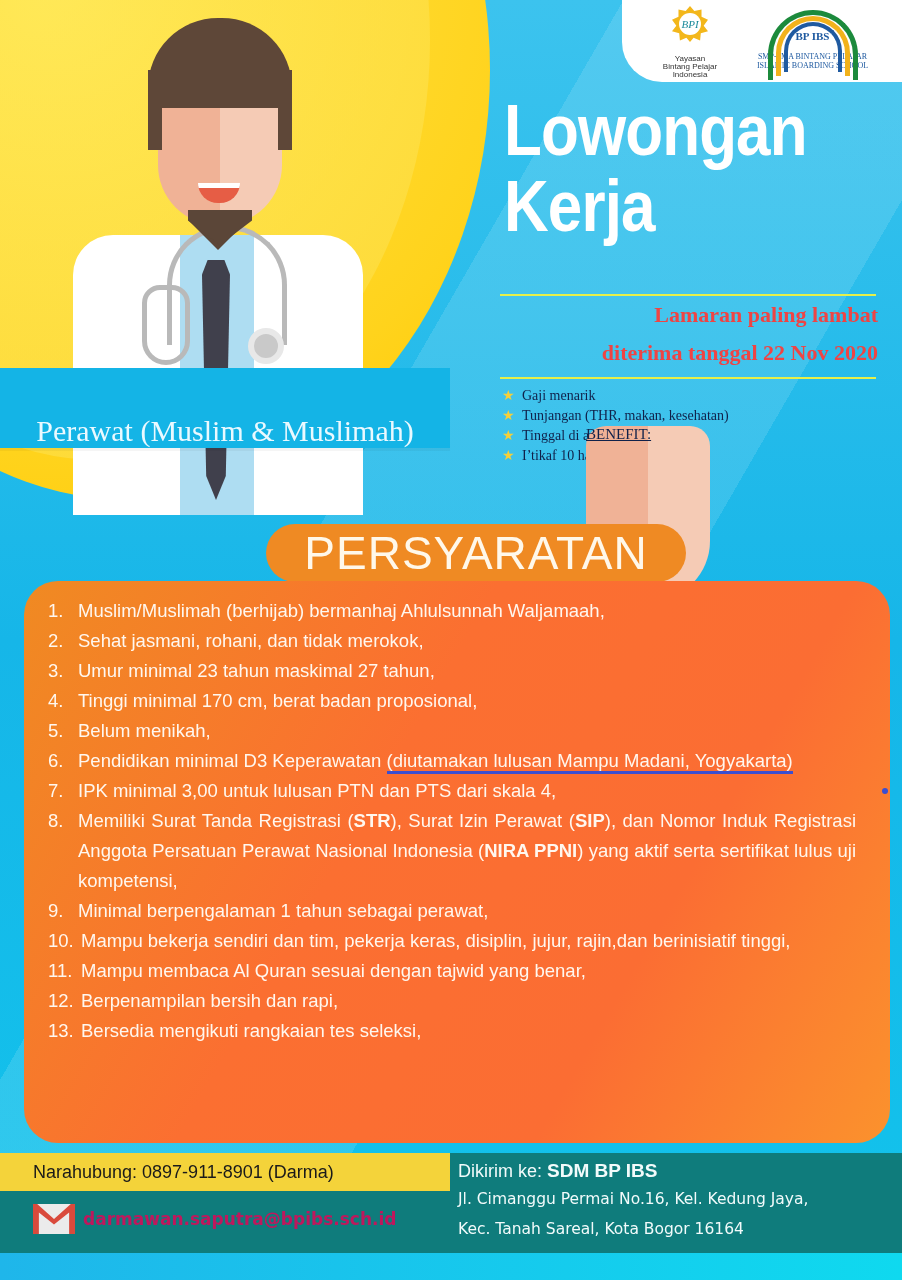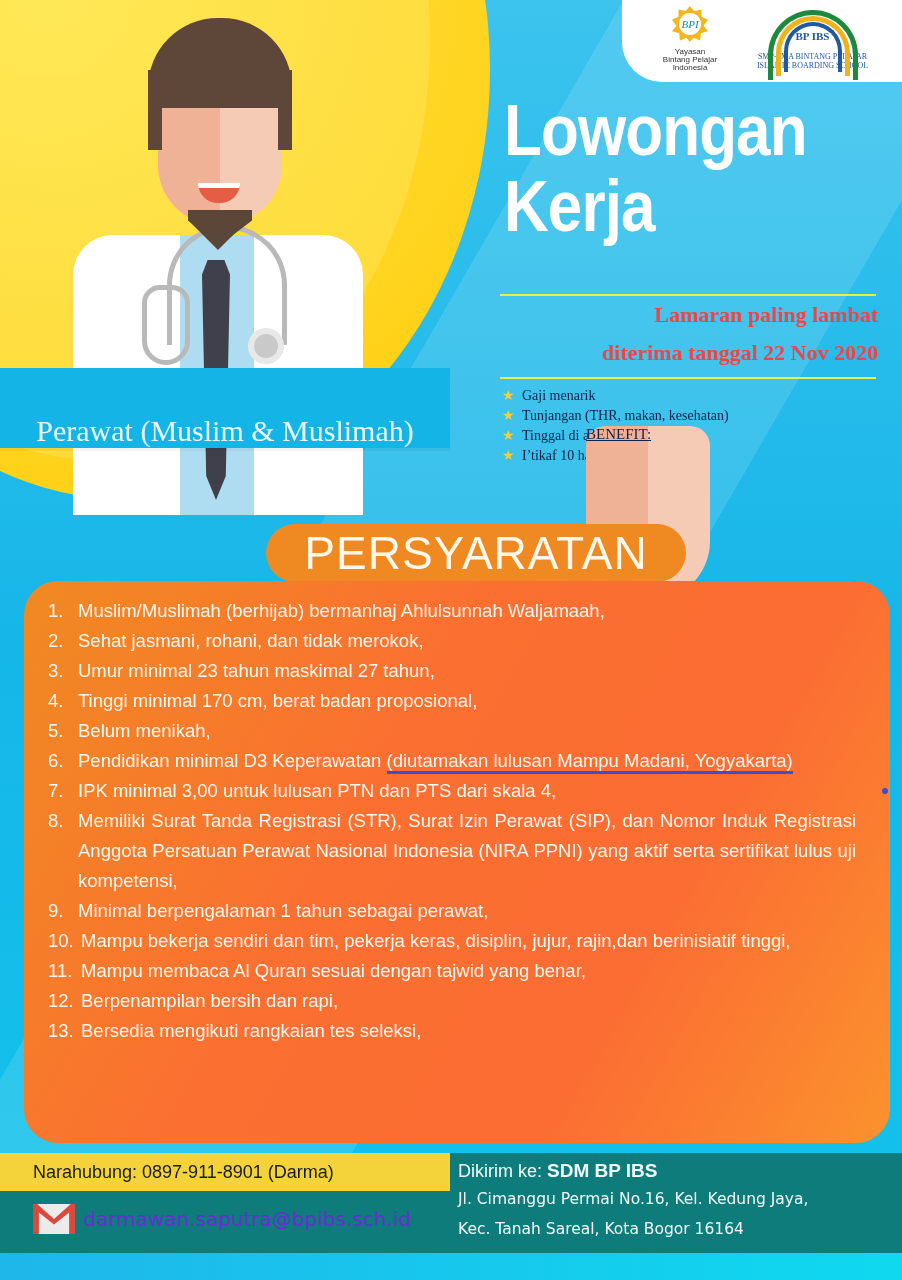--- a/index.html
+++ b/index.html
@@ -64,21 +64,21 @@
     position: absolute; left: 622px; top: -10px; width: 300px; height: 92px;
     background: #ffffff; border-radius: 0 0 0 40px;
   }
   .logo-bpi { position: absolute; left: 660px; top: 6px; width: 60px; text-align: center; }
   .bpi-star {
     width: 36px; height: 36px; margin: 0 auto; background: #f3b71b;
     clip-path: polygon(50% 0,62% 14%,82% 10%,82% 30%,100% 38%,88% 55%,100% 70%,80% 76%,78% 96%,60% 88%,50% 100%,40% 88%,22% 96%,20% 76%,0 70%,12% 55%,0 38%,18% 30%,18% 10%,38% 14%);
     display: flex; align-items: center; justify-content: center; font-style: italic;
   }
   .bpi-star span { font-family: "Liberation Serif", serif; font-size: 11px; color: #1b8a9a; background: #fff; border-radius: 50%; width: 22px; height: 22px; line-height: 22px; text-align: center; }
-  .bpi-text { font-size: 8px; line-height: 8px; color: #333; margin-top: 6px; }
+  .bpi-text { font-size: 8px; line-height: 8px; color: #333; margin-top: 13px; }
   .logo-ibs { position: absolute; left: 745px; top: 6px; width: 135px; text-align: center; }
   .ibs-arc {
     width: 90px; height: 40px; margin: 0 auto; position: relative;
   }
   .ibs-arc .a1 { position: absolute; left: 0; top: 4px; width: 90px; height: 70px; border-radius: 45px 45px 0 0; border: 5px solid #1c8a3c; border-bottom: none; }
   .ibs-arc .a2 { position: absolute; left: 8px; top: 10px; width: 74px; height: 60px; border-radius: 37px 37px 0 0; border: 5px solid #f2b21b; border-bottom: none; }
   .ibs-arc .a3 { position: absolute; left: 16px; top: 16px; width: 58px; height: 50px; border-radius: 29px 29px 0 0; border: 4px solid #1f5aa0; border-bottom: none; }
   .ibs-arc .lbl { position: absolute; left: 22px; top: 24px; width: 46px; font-family: "Liberation Serif", serif; font-size: 11px; font-weight: bold; color: #1f5aa0; }
   .ibs-text { font-family: "Liberation Serif", serif; font-size: 8px; line-height: 9px; color: #1f5aa0; margin-top: 6px; }
   
@@ -117,36 +117,36 @@
   }
   .req-list {
     position: absolute; left: 48px; top: 596px; width: 808px; color: #fff7ef;
     font-size: 18.5px; line-height: 30px; list-style: none;
   }
   .req-list li { display: flex; }
   .req-list .num { width: 30px; flex: none; }
   .req-list .num.wide { width: 33px; }
   .req-list .txt { flex: 1; text-align: justify; text-align-last: left; }
   .req-list .txt.just { text-align: justify; }
-  .req-list b { font-weight: normal; }
+  .req-list b { font-weight: bold; }
   .uline { border-bottom: 3px solid #3c4ed0; }
   .blue-dot { position: absolute; left: 882px; top: 788px; width: 6px; height: 6px; border-radius: 50%; background: #3c4ed0; }
   
   .footer { position: absolute; left: 0; top: 1153px; width: 902px; height: 100px; background: #0f7c7c; }
   .contact-bar {
     position: absolute; left: 0; top: 1153px; width: 450px; height: 38px; background: #f4d33a;
     display: flex; align-items: center; padding-left: 33px;
   }
   .contact-bar span { font-size: 18px; color: #1a1a1a; }
   .email-row { position: absolute; left: 33px; top: 1204px; display: flex; align-items: center; }
   .gmail {
     width: 42px; height: 30px; background: #ebebeb; position: relative; margin-right: 8px; border-radius: 2px;
   }
   .gmail::before { content: ""; position: absolute; left: 0; top: 0; width: 42px; height: 30px; background: #d94a3c; clip-path: polygon(0 0,10% 0,50% 50%,90% 0,100% 0,100% 100%,86% 100%,86% 28%,50% 68%,14% 28%,14% 100%,0 100%); }
-  .email-row span { font-family: "DejaVu Sans", sans-serif; color: #6d28d9; font-size: 20px; }
+  .email-row span { font-family: "DejaVu Sans", sans-serif; color: #be185d; font-size: 17px; font-weight: bold; }
   .send-block { position: absolute; left: 458px; top: 1158px; color: #f2fbfb; }
   .send-block .line1 { font-size: 18px; line-height: 26px; }
   .send-block .line1 b { font-weight: bold; font-size: 19px; }
   .send-block .addr { font-family: "DejaVu Sans", sans-serif; font-size: 16.5px; line-height: 30px; transform: scaleX(0.94); transform-origin: left; white-space: nowrap; }
   .bottom-strip { position: absolute; left: 0; top: 1253px; width: 902px; height: 27px; background: linear-gradient(90deg, #1fb6ea, #0fd9ef); }
 </style>
 </head>
 <body>
 
 <div class="diag"></div>

